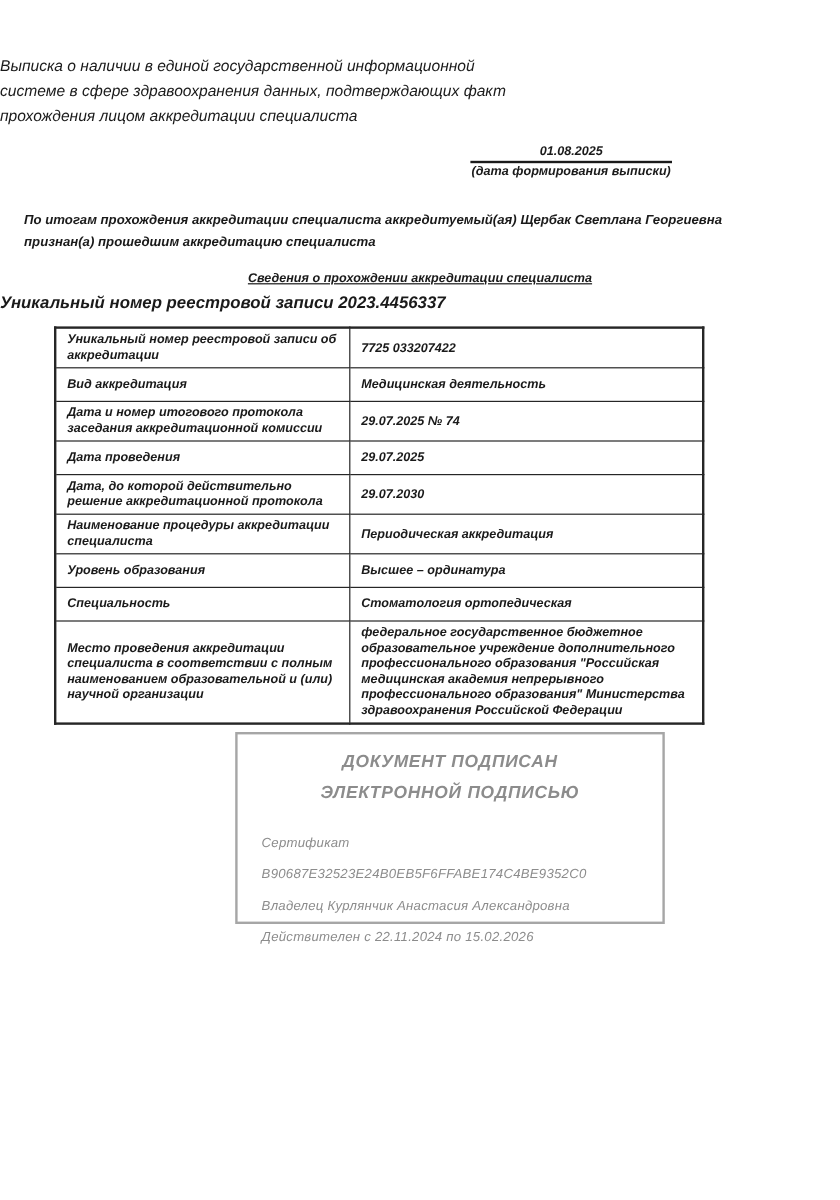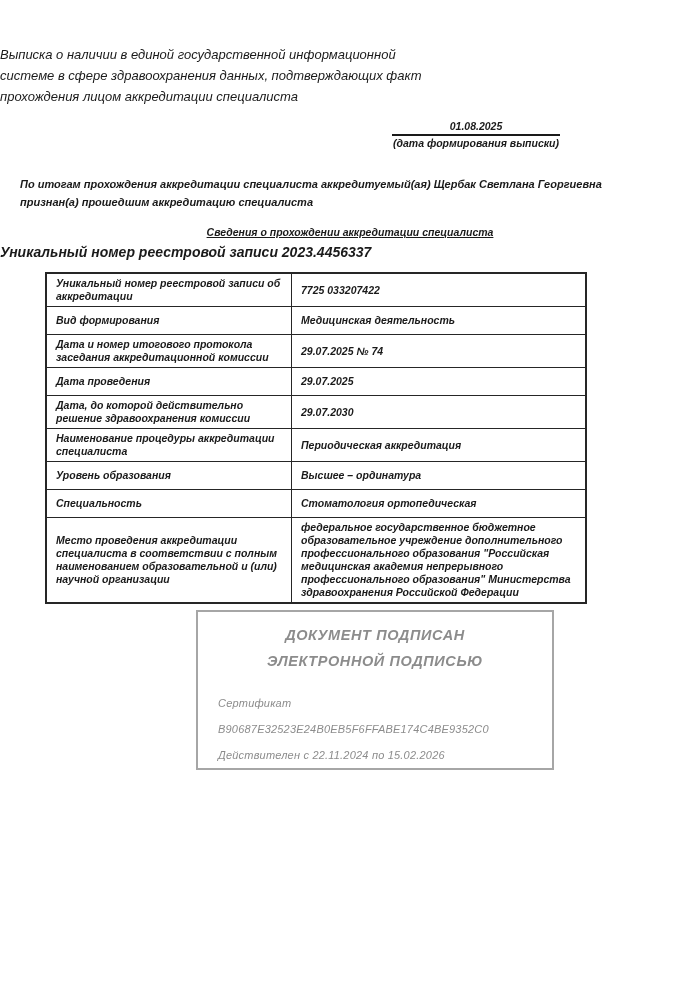--- a/index.html
+++ b/index.html
@@ -89,33 +89,33 @@
 
   <div class="registry-heading">Уникальный номер реестровой записи 2023.4456337</div>
 
   <table class="acc-table">
     <tbody>
       <tr>
         <td class="lbl">Уникальный номер реестровой записи об аккредитации</td>
         <td class="val">7725 033207422</td>
       </tr>
       <tr>
-        <td class="lbl">Вид формирования</td>
+        <td class="lbl">Вид аккредитация</td>
         <td class="val">Медицинская деятельность</td>
       </tr>
       <tr>
         <td class="lbl">Дата и номер итогового протокола заседания аккредитационной комиссии</td>
         <td class="val">29.07.2025 № 74</td>
       </tr>
       <tr>
         <td class="lbl">Дата проведения</td>
         <td class="val">29.07.2025</td>
       </tr>
       <tr>
-        <td class="lbl">Дата, до которой действительно решение здравоохранения комиссии</td>
+        <td class="lbl">Дата, до которой действительно решение аккредитационной протокола</td>
         <td class="val">29.07.2030</td>
       </tr>
       <tr>
         <td class="lbl">Наименование процедуры аккредитации специалиста</td>
         <td class="val">Периодическая аккредитация</td>
       </tr>
       <tr>
         <td class="lbl">Уровень образования</td>
         <td class="val">Высшее – ординатура</td>
       </tr>
@@ -130,17 +130,18 @@
     </tbody>
   </table>
 
   <div class="sig-box">
     <div class="sig-header">
       <div>ДОКУМЕНТ ПОДПИСАН</div>
       <div>ЭЛЕКТРОННОЙ ПОДПИСЬЮ</div>
     </div>
     <div class="sig-details">
       <div>Сертификат B90687E32523E24B0EB5F6FFABE174C4BE9352C0</div>
+      <div>Владелец Курлянчик Анастасия Александровна</div>
       <div>Действителен с 22.11.2024 по 15.02.2026</div>
     </div>
   </div>
 
 </div>
 
 </body></html>

